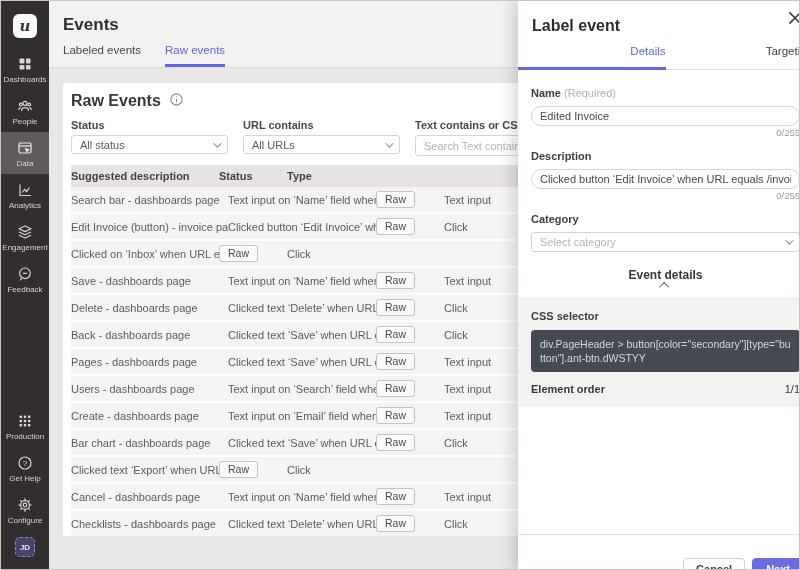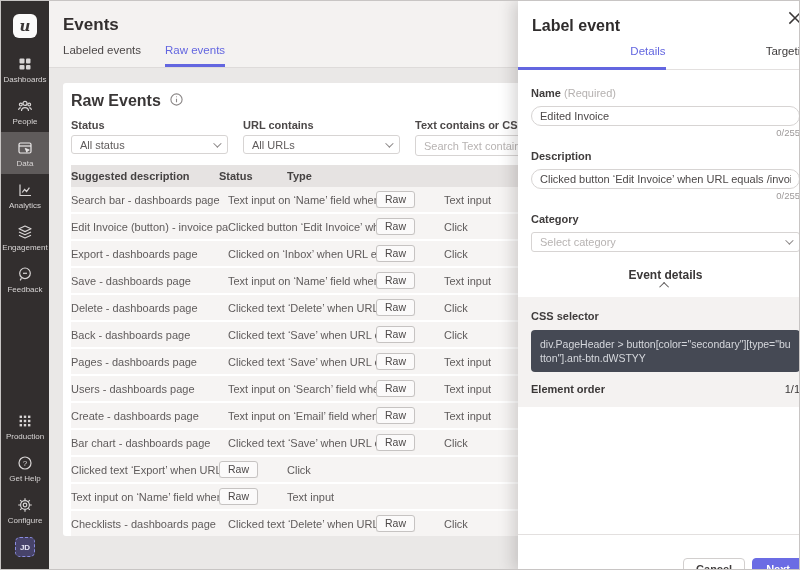--- a/index.html
+++ b/index.html
@@ -281,21 +281,20 @@
                 <div class="c cstatus"><span class="raw-badge">Raw</span></div>
                 <div class="c ctype">Text input</div>
               </div>
               <div class="trow">
                 <div class="c cname">Edit Invoice (button) - invoice page</div>
                 <div class="c cdesc">Clicked button ‘Edit Invoice’ whe...</div>
                 <div class="c cstatus"><span class="raw-badge">Raw</span></div>
                 <div class="c ctype">Click</div>
               </div>
               <div class="trow">
-                <div class="c cname">Export - dashboards page</div>
                 <div class="c cdesc">Clicked on ‘Inbox’ when URL eq...</div>
                 <div class="c cstatus"><span class="raw-badge">Raw</span></div>
                 <div class="c ctype">Click</div>
               </div>
               <div class="trow">
                 <div class="c cname">Save - dashboards page</div>
                 <div class="c cdesc">Text input on ‘Name’ field when...</div>
                 <div class="c cstatus"><span class="raw-badge">Raw</span></div>
                 <div class="c ctype">Text input</div>
               </div>
@@ -334,20 +333,21 @@
                 <div class="c cdesc">Clicked text ‘Save’ when URL eq...</div>
                 <div class="c cstatus"><span class="raw-badge">Raw</span></div>
                 <div class="c ctype">Click</div>
               </div>
               <div class="trow">
                 <div class="c cdesc">Clicked text ‘Export’ when URL e...</div>
                 <div class="c cstatus"><span class="raw-badge">Raw</span></div>
                 <div class="c ctype">Click</div>
               </div>
               <div class="trow">
+                <div class="c cname">Cancel - dashboards page</div>
                 <div class="c cdesc">Text input on ‘Name’ field when...</div>
                 <div class="c cstatus"><span class="raw-badge">Raw</span></div>
                 <div class="c ctype">Text input</div>
               </div>
               <div class="trow">
                 <div class="c cname">Checklists - dashboards page</div>
                 <div class="c cdesc">Clicked text ‘Delete’ when URL...</div>
                 <div class="c cstatus"><span class="raw-badge">Raw</span></div>
                 <div class="c ctype">Click</div>
               </div>

